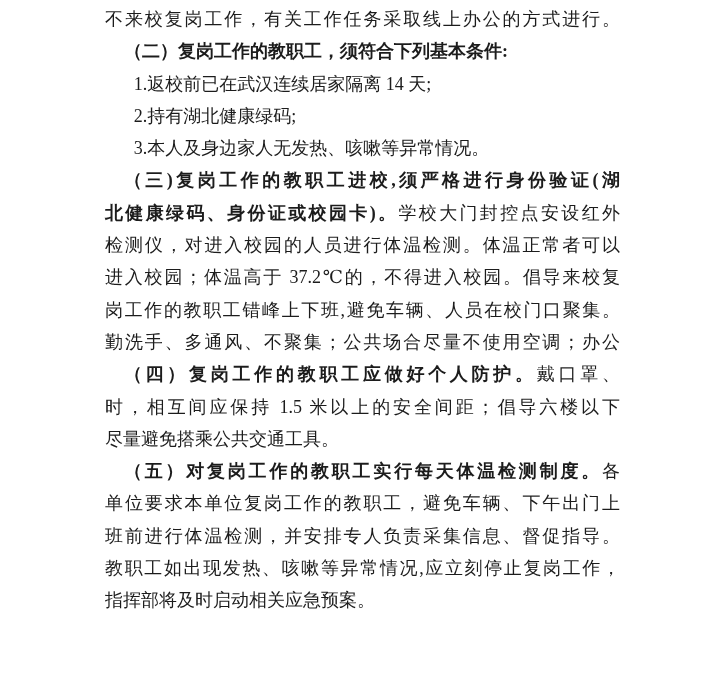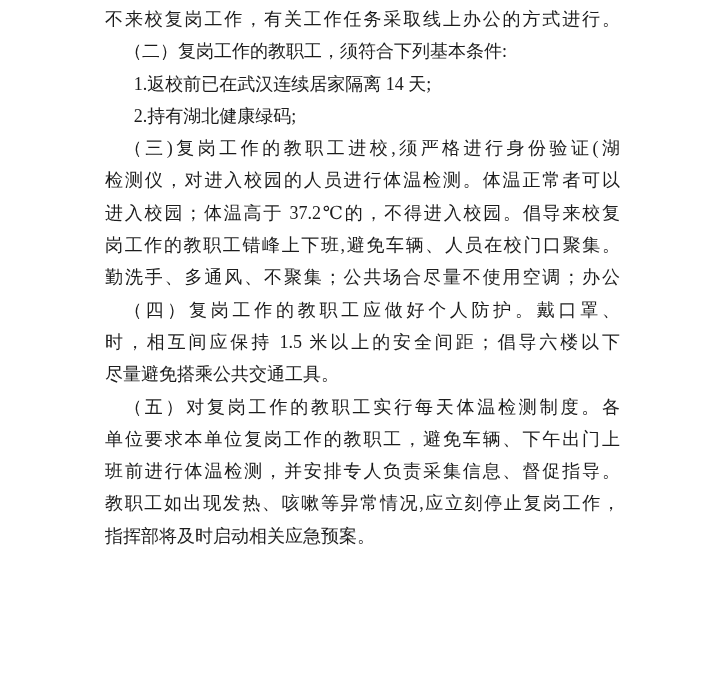--- a/index.html
+++ b/index.html
@@ -38,33 +38,35 @@
   .line.heading-start {
     text-indent: 1.05em;
   }
   .line.list-item {
     text-indent: 1.6em;
   }
   .seg {
     font-weight: 400;
   }
   .seg.bold {
-    font-weight: 400;
+    font-weight: 700;
   }
 </style>
 </head>
 <body>
 
 <div class="page" style="background: rgb(255, 255, 255); color: rgb(28, 28, 28);">
   <div class="text-block" id="doc-lines">
       <div class="line fill"><span class="seg">不来校复岗工作，有关工作任务采取线上办公的方式进行。</span></div>
       <div class="line heading-start"><span class="seg bold">（二）复岗工作的教职工，须符合下列基本条件:</span></div>
       <div class="line list-item"><span class="seg">1.返校前已在武汉连续居家隔离 14 天;</span></div>
       <div class="line list-item"><span class="seg">2.持有湖北健康绿码;</span></div>
+      <div class="line list-item"><span class="seg">3.本人及身边家人无发热、咳嗽等异常情况。</span></div>
       <div class="line heading-start fill"><span class="seg bold">（三)复岗工作的教职工进校,须严格进行身份验证(湖</span></div>
+      <div class="line fill"><span class="seg bold">北健康绿码、身份证或校园卡)。</span><span class="seg">学校大门封控点安设红外</span></div>
       <div class="line fill"><span class="seg">检测仪，对进入校园的人员进行体温检测。体温正常者可以</span></div>
       <div class="line fill"><span class="seg">进入校园；体温高于 37.2℃的，不得进入校园。倡导来校复</span></div>
       <div class="line fill"><span class="seg">岗工作的教职工错峰上下班,避免车辆、人员在校门口聚集。</span></div>
       <div class="line fill"><span class="seg">勤洗手、多通风、不聚集；公共场合尽量不使用空调；办公</span></div>
       <div class="line heading-start fill"><span class="seg bold">（四）复岗工作的教职工应做好个人防护。</span><span class="seg">戴口罩、</span></div>
       <div class="line fill"><span class="seg">时，相互间应保持 1.5 米以上的安全间距；倡导六楼以下</span></div>
       <div class="line"><span class="seg">尽量避免搭乘公共交通工具。</span></div>
       <div class="line heading-start fill"><span class="seg bold">（五）对复岗工作的教职工实行每天体温检测制度。</span><span class="seg">各</span></div>
       <div class="line fill"><span class="seg">单位要求本单位复岗工作的教职工，避免车辆、下午出门上</span></div>
       <div class="line fill"><span class="seg">班前进行体温检测，并安排专人负责采集信息、督促指导。</span></div>

